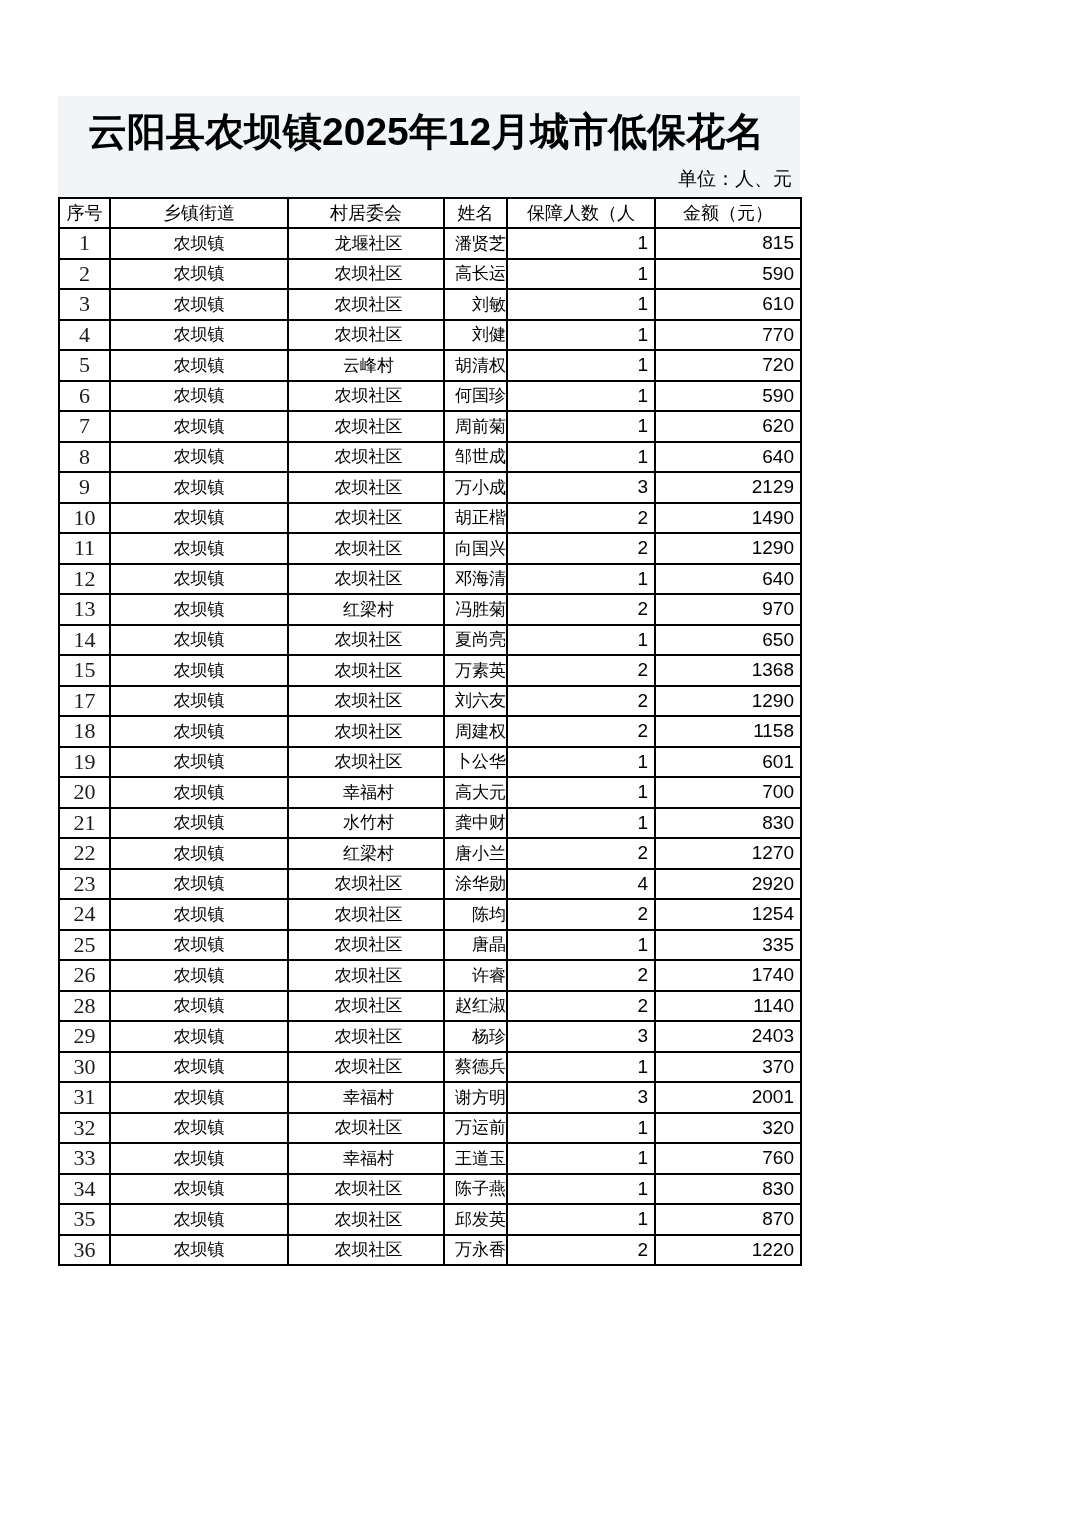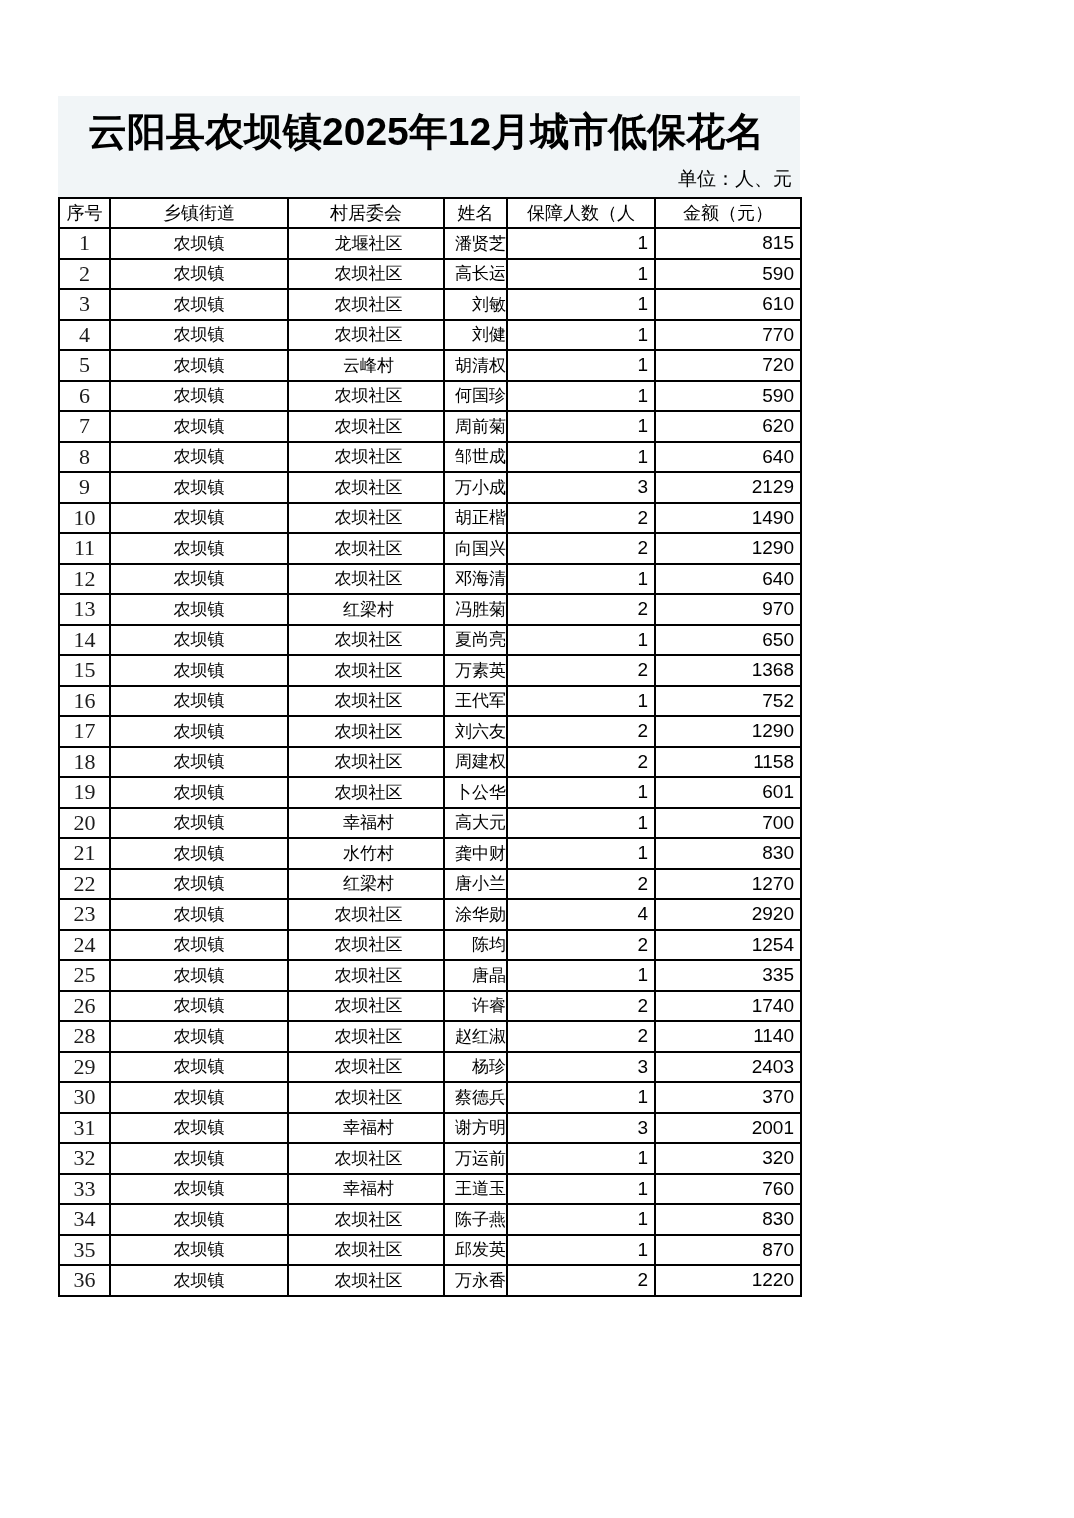--- a/index.html
+++ b/index.html
@@ -193,28 +193,20 @@
         </tr>
         <tr>
           <td class="c0">15</td>
           <td class="c1">农坝镇</td>
           <td class="c2">农坝社区</td>
           <td class="c3">万素英</td>
           <td class="c4">2</td>
           <td class="c5">1368</td>
         </tr>
         <tr>
-          <td class="c0">16</td>
-          <td class="c1">农坝镇</td>
-          <td class="c2">农坝社区</td>
-          <td class="c3">王代军</td>
-          <td class="c4">1</td>
-          <td class="c5">752</td>
-        </tr>
-        <tr>
           <td class="c0">17</td>
           <td class="c1">农坝镇</td>
           <td class="c2">农坝社区</td>
           <td class="c3">刘六友</td>
           <td class="c4">2</td>
           <td class="c5">1290</td>
         </tr>
         <tr>
           <td class="c0">18</td>
           <td class="c1">农坝镇</td>

